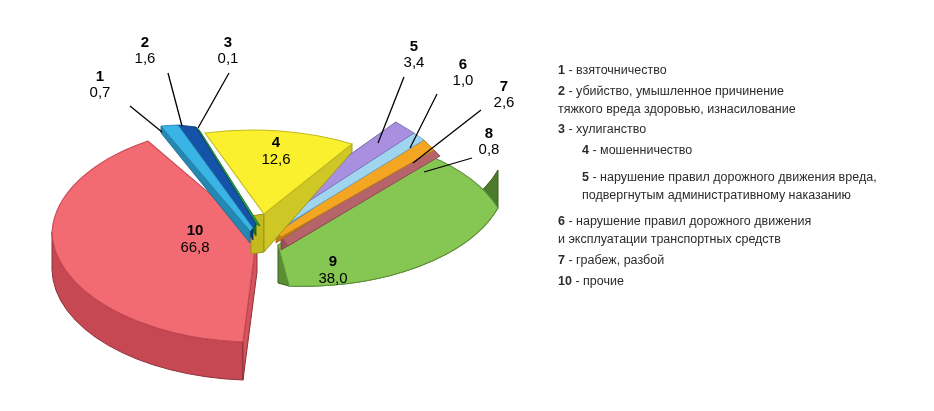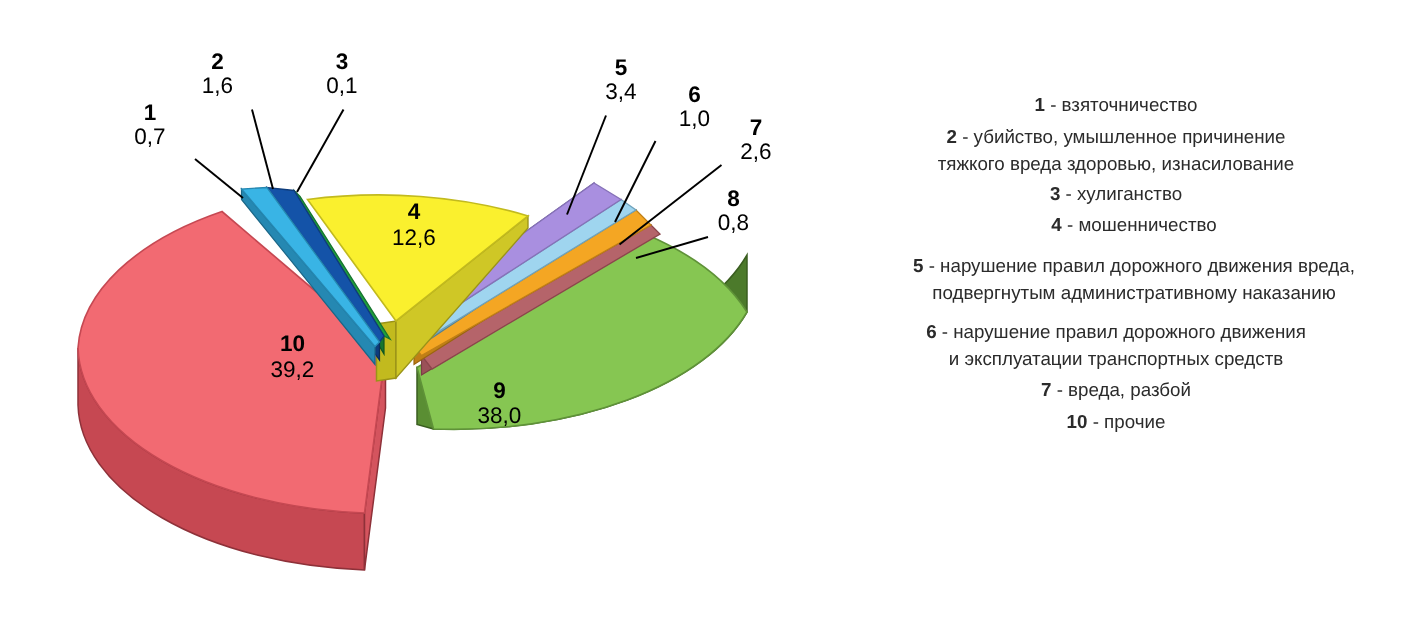--- a/index.html
+++ b/index.html
@@ -50,21 +50,20 @@
   #legend{
     position:absolute;
     left:558px;top:62px;
     width:372px;
     color:#2b2b2b;
     font-size:12.5px;
     line-height:1.42;
   }
   .legend-row{
     margin-bottom:3px;
-    text-align:center;
   }
   .legend-row.gap{margin-bottom:9px;margin-left:24px;}
   .legend-row .num{font-weight:bold;}
   .legend-row .txt{font-weight:normal;}
   .legend-cont{display:block;}
 </style>
 </head>
 <body>
 
 <div id="root">
@@ -202,21 +201,21 @@
       <span class="val">12,6</span>
     </div>
 
     <div class="inlabel" style="left:305px;top:253px;width:56px;">
       <span class="idx">9</span>
       <span class="val">38,0</span>
     </div>
 
     <div class="inlabel" style="left:165px;top:222px;width:60px;">
       <span class="idx">10</span>
-      <span class="val">39,2</span>
+      <span class="val">66,8</span>
     </div>
 
   </div>
 
   <div id="legend">
 
     <div class="legend-row">
       <span class="num">1</span><span class="txt"> - взяточничество</span>
     </div>
 
@@ -237,21 +236,21 @@
       <span class="num">5</span><span class="txt"> - нарушение правил дорожного движения вреда,</span>
       <span class="legend-cont">подвергнутым административному наказанию</span>
     </div>
 
     <div class="legend-row">
       <span class="num">6</span><span class="txt"> - нарушение правил дорожного движения</span>
       <span class="legend-cont">и эксплуатации транспортных средств</span>
     </div>
 
     <div class="legend-row">
-      <span class="num">7</span><span class="txt"> - вреда, разбой</span>
+      <span class="num">7</span><span class="txt"> - грабеж, разбой</span>
     </div>
 
 
 
     <div class="legend-row">
       <span class="num">10</span><span class="txt"> - прочие</span>
     </div>
 
   </div>
 

